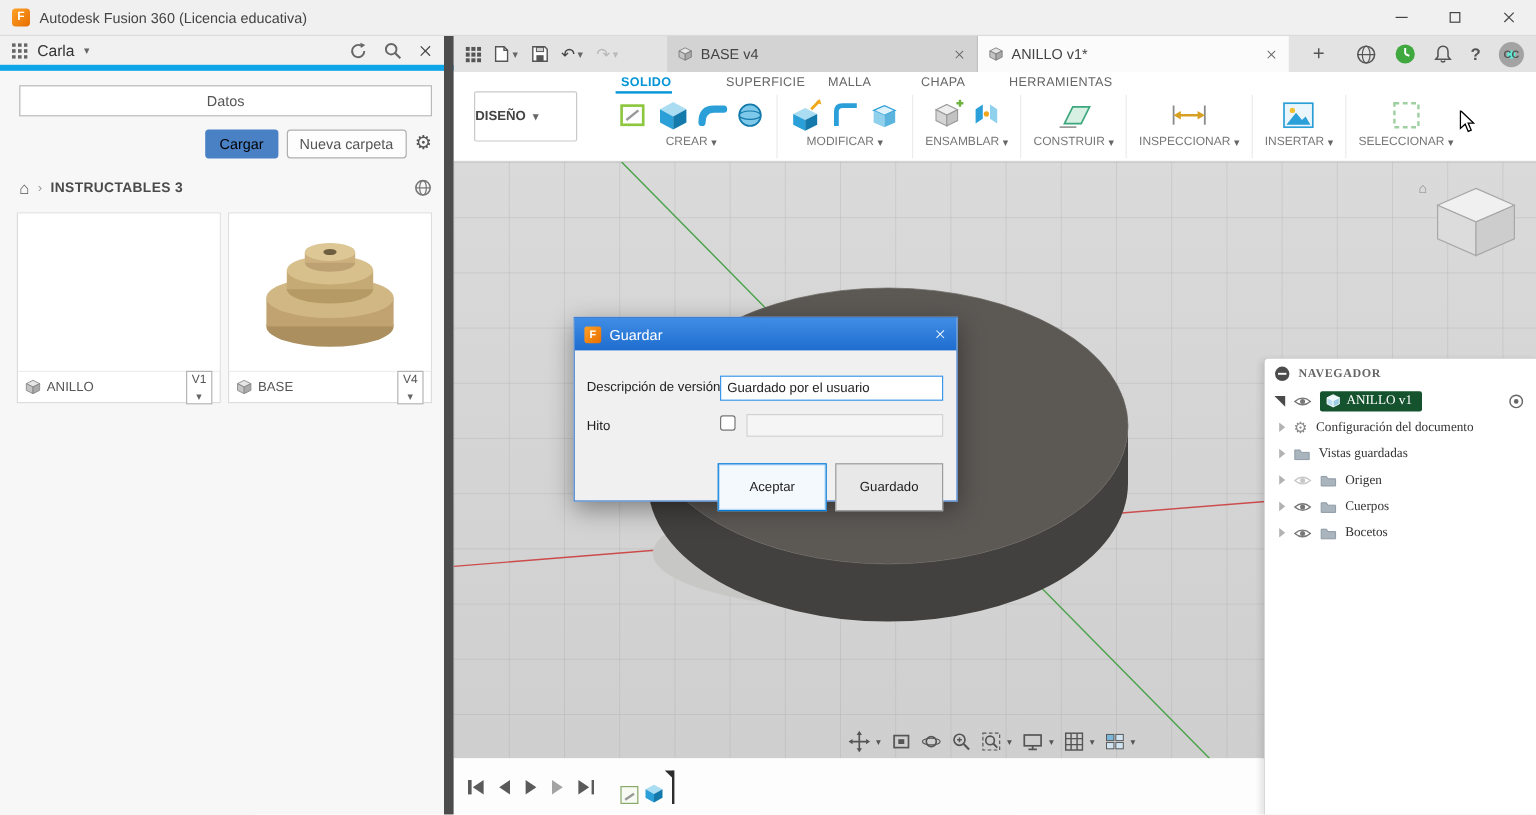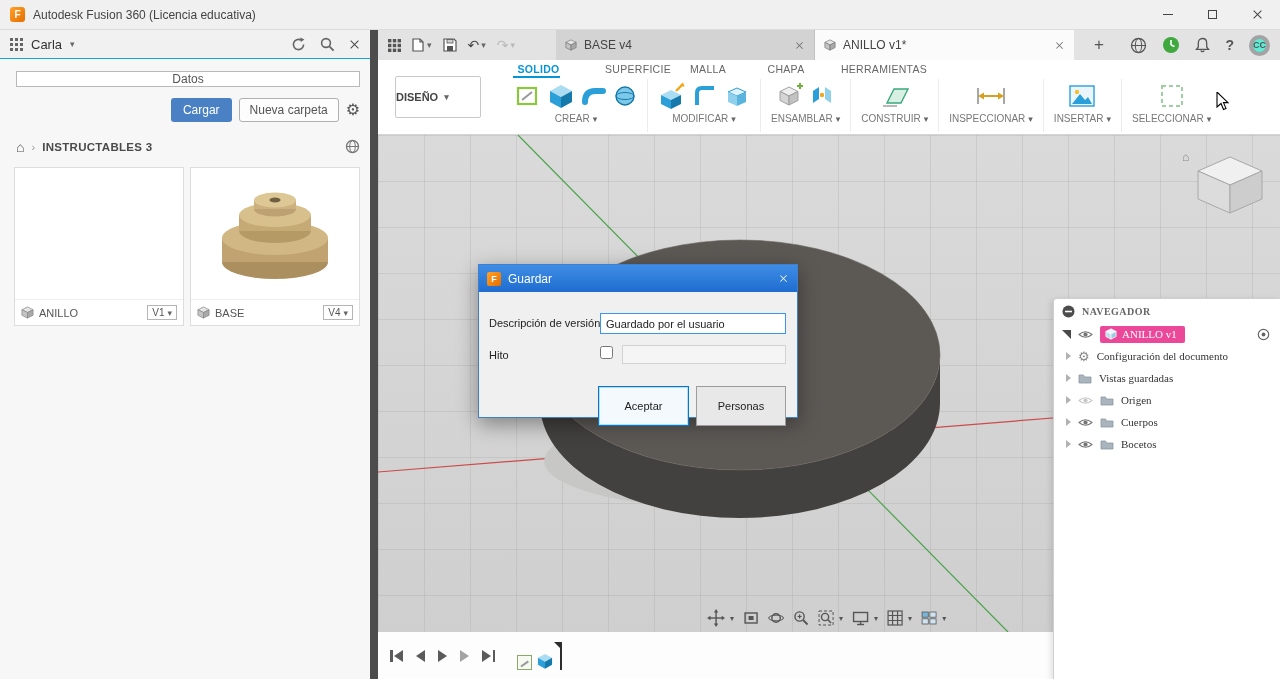--- a/index.html
+++ b/index.html
@@ -15,58 +15,58 @@
   .min-glyph { width:10px; height:1px; background:#444; }
   .max-glyph { width:9px; height:9px; border:1px solid #444; }
   .x-icon { position:relative; width:11px; height:11px; color:#444; }
   .x-icon::before,.x-icon::after { content:""; position:absolute; left:5px; top:0; width:1.2px; height:11px; background:currentColor; }
   .x-icon::before { transform:rotate(45deg); } .x-icon::after { transform:rotate(-45deg); }
   .x-small { transform:scale(.8); }
 
   
   .data-panel { position:absolute; left:0; top:30px; width:378px; height:649px; background:#f7f7f7; z-index:20; }
   .dp-scrollbar { position:absolute; right:0; top:0; width:8px; height:100%; background:#4c4c4c; }
-  .dp-header { height:29px; background:#f1f1f1; border-bottom:1px solid #0ea5e9; display:flex; align-items:center; padding:0 18px 0 10px; gap:8px; }
+  .dp-header { height:29px; background:#f1f1f1; border-bottom:5px solid #0ea5e9; display:flex; align-items:center; padding:0 18px 0 10px; gap:8px; }
   .dp-user { font-size:13px; color:#333; }
   .caret { font-size:9px; color:#666; }
   .dp-header-icons { margin-left:auto; display:flex; align-items:center; gap:14px; }
-  .seg-tabs { display:flex; margin:12px 18px 0 16px;flex-direction:column; }
+  .seg-tabs { display:flex; margin:12px 18px 0 16px; }
   .seg { flex:1; height:26px; border:1px solid #b9b9b9; display:flex; align-items:center; justify-content:center; color:#555; font-size:12px; }
   .seg.active { background:#fff; }
   .seg.inactive { background:linear-gradient(#f6f6f6,#e7e7e7); border-left:none; }
   .dp-actions { display:flex; justify-content:flex-end; align-items:center; gap:7px; margin:11px 18px 0 16px; }
-  .btn-upload { background:#4a80c4; color:#ffffff; font-size:12px; padding:5px 12px; border-radius:3px; }
+  .btn-upload { background:#4a80c4; color:#000000; font-size:12px; padding:5px 12px; border-radius:3px; }
   .btn-newfolder { background:#fdfdfd; border:1px solid #b0b0b0; color:#555; font-size:12px; padding:4px 10px; border-radius:3px; }
   .gear-glyph { font-size:16px; color:#555; line-height:1; }
   .dp-breadcrumb { display:flex; align-items:center; gap:7px; margin:17px 18px 0 16px; }
   .home-glyph { font-size:14px; color:#555; line-height:1; }
   .bc-sep { color:#999; font-size:11px; }
   .bc-label { font-size:11.5px; font-weight:bold; color:#4a4a4a; letter-spacing:.3px; }
   .bc-right { margin-left:auto; }
   .cards { display:flex; gap:6px; margin:13px 18px 0 14px; }
   .card { width:183px; background:#fff; border:1px solid #dddddd; }
   .card-thumb { height:131px; display:flex; align-items:center; justify-content:center; background:#fff; }
   .card-footer { height:26px; display:flex; align-items:center; gap:5px; padding:0 6px; border-top:1px solid #eee; }
   .card-name { flex:1; font-size:11px; color:#555; white-space:nowrap; overflow:hidden; }
-  .ver-chip { border:1px solid #b5b5b5; background:#fff; font-size:10px; color:#555; padding:1px 4px; display:flex; align-items:center; gap:3px; }
+  .ver-chip { border:1px solid #b5b5b5; background:#fff; font-size:10px; color:#555; padding:1px 4px; display:flex; align-items:center; gap:3px;flex-direction:column; }
 
   
   .tabbar { position:absolute; left:378px; top:30px; width:902px; height:30px; background:#e3e3e3; z-index:10; }
   .tb-icons { position:absolute; left:10px; top:0; height:30px; display:flex; align-items:center; gap:11px; }
   .glyph-undo { font-size:14px; color:#444; line-height:1; }
   .glyph-redo { font-size:14px; color:#b9b9b9; line-height:1; }
   .doc-tabs { position:absolute; left:178px; top:0; height:30px; display:flex; }
   .doc-tab { width:259px; display:flex; align-items:center; gap:7px; padding:0 9px; font-size:12px; color:#444; }
   .doc-tab.inactive { background:#d3d3d3; border-right:1px solid #c1c1c1; }
   .doc-tab.active { background:#fbfbfb; }
   .doc-tab .tab-close { margin-left:auto; color:#666; }
   .newtab-btn { position:absolute; left:706px; top:0; width:30px; height:30px; display:flex; align-items:center; justify-content:center; font-size:17px; color:#555; }
   .tb-right { position:absolute; right:10px; top:0; height:30px; display:flex; align-items:center; gap:15px; }
   .help-glyph { font-size:14px; font-weight:bold; color:#555; }
-  .avatar { width:21px; height:21px; border:4px solid #a3a3a3; border-radius:50%; background:#5eead4; display:flex; align-items:center; justify-content:center; font-size:9px; color:#555;font-weight:bold; }
+  .avatar { width:21px; height:21px; border:7px solid #a3a3a3; border-radius:50%; background:#5eead4; display:flex; align-items:center; justify-content:center; font-size:9px; color:#555;font-weight:bold; }
 
   
   .ribbon { position:absolute; left:378px; top:60px; width:902px; height:75px; background:#fff; border-bottom:1px solid #d5d5d5; z-index:10; }
   .ribbon-tab { position:absolute; top:3px; transform:translateX(-50%); font-size:10.5px; color:#666; letter-spacing:.3px; white-space:nowrap; }
   .ribbon-tab.active { color:#0696d7; font-weight:bold; }
   .ribbon-underline { position:absolute; top:16px; left:135px; width:47px; height:2px; background:#0696d7; }
   .design-btn { position:absolute; left:17px; top:16px; width:86px; height:42px; border:1px solid #c9c9c9; border-radius:2px; background:#fff; display:flex; align-items:center; justify-content:flex-start; gap:6px; font-size:11px; font-weight:bold; color:#444; }
   .groups { position:absolute; left:127px; top:19px; height:53px; display:flex; }
   .group { display:flex; flex-direction:column; align-items:center; padding:0 10px; border-right:1px solid #ececec; }
   .group:last-child { border-right:none; }
@@ -97,21 +97,21 @@
   .scrubber::before { content:""; position:absolute; left:-6px; top:0; width:0; height:0; border-top:6px solid #2d2d2d; border-left:6px solid transparent; }
 
   
   .navigator { position:absolute; left:1053px; top:298px; width:227px; height:381px; background:#fff; border-left:1px solid #cfcfcf; border-top:1px solid #cfcfcf; border-top-left-radius:4px; box-shadow:-2px 2px 6px rgba(0,0,0,.12); z-index:8;font-family:Liberation Serif, serif; }
   .nav-header { display:flex; align-items:center; gap:7px; height:24px; padding-left:8px; }
   .nav-title { font-size:10px; font-weight:bold; color:#666; letter-spacing:.5px; }
   .nav-row { height:22px; display:flex; align-items:center; gap:7px; padding-left:12px; font-size:11px; color:#333; }
   .nav-root { padding-left:8px; }
   .chev { width:0; height:0; border-top:4px solid transparent; border-bottom:4px solid transparent; border-left:5px solid #b2b2b2; }
   .wedge { width:0; height:0; border-top:9px solid #4a4a4a; border-left:9px solid transparent; }
-  .nav-highlight { display:flex; align-items:center; gap:5px; background:#ec4899; color:#fff; padding:2.5px 8px 2.5px 5px; border-radius:2px; font-size:11px; }
+  .nav-highlight { display:flex; align-items:center; gap:5px; background:#14532d; color:#fff; padding:2.5px 8px 2.5px 5px; border-radius:2px; font-size:11px; }
   .nav-root-right { margin-left:auto; margin-right:10px; }
   .gear-small { font-size:13px; color:#888; line-height:1; }
   .eye-dim { opacity:.4; }
 
   
   .dialog { position:absolute; left:478px; top:264px; width:320px; height:154px; background:#f0f0f0; border:1px solid #3f7fd0; box-shadow:0 6px 20px rgba(0,0,0,.4); z-index:40; }
   .dlg-titlebar { height:27px; background:linear-gradient(180deg,#3f8de4,#1e6dd0); display:flex; align-items:center; padding:0 8px; gap:7px; }
   .dlg-logo { width:14px; height:14px; border-radius:2px; background:linear-gradient(135deg,#ffa126,#e66e00); color:#fff; font-size:9px; font-weight:bold; display:flex; align-items:center; justify-content:center; }
   .dlg-title { color:#fff; font-size:12px; }
   .dlg-close { margin-left:auto; color:#fff; }
@@ -658,20 +658,20 @@
         </div>
       <span class="dlg-title">Guardar</span>
       <div class="x-icon x-small dlg-close"></div>
     </div>
     <span class="dlg-label" style="left:10px; top:52px;">Descripción de versión</span>
     <input class="dlg-input" style="left: 121px; top: 48px; width: 186px;" value="Guardado por el usuario">
     <span class="dlg-label" style="left:10px; top:84px;">Hito</span>
     <input class="dlg-check" type="checkbox" style="left: 121px; top: 81px;">
     <div class="dlg-input-disabled" style="left:143px; top:80px; width:164px;"></div>
     <div class="dlg-btn dlg-btn-ok" style="left:119px; top:121px; width:91px;">Aceptar</div>
-    <div class="dlg-btn dlg-btn-cancel" style="left:217px; top:121px; width:90px;">Personas</div>
+    <div class="dlg-btn dlg-btn-cancel" style="left:217px; top:121px; width:90px;">Guardado</div>
   </div>
 
   <svg class="cursor" width="14" height="20" viewBox="0 0 14 20">
     <polygon points="1,0 1,15 5,11.5 7.5,17.5 10,16.4 7.5,10.6 12,10.6" fill="#fff" stroke="#000" stroke-width="1.1"></polygon>
   </svg>
 
 </div>
 
 </body></html>

